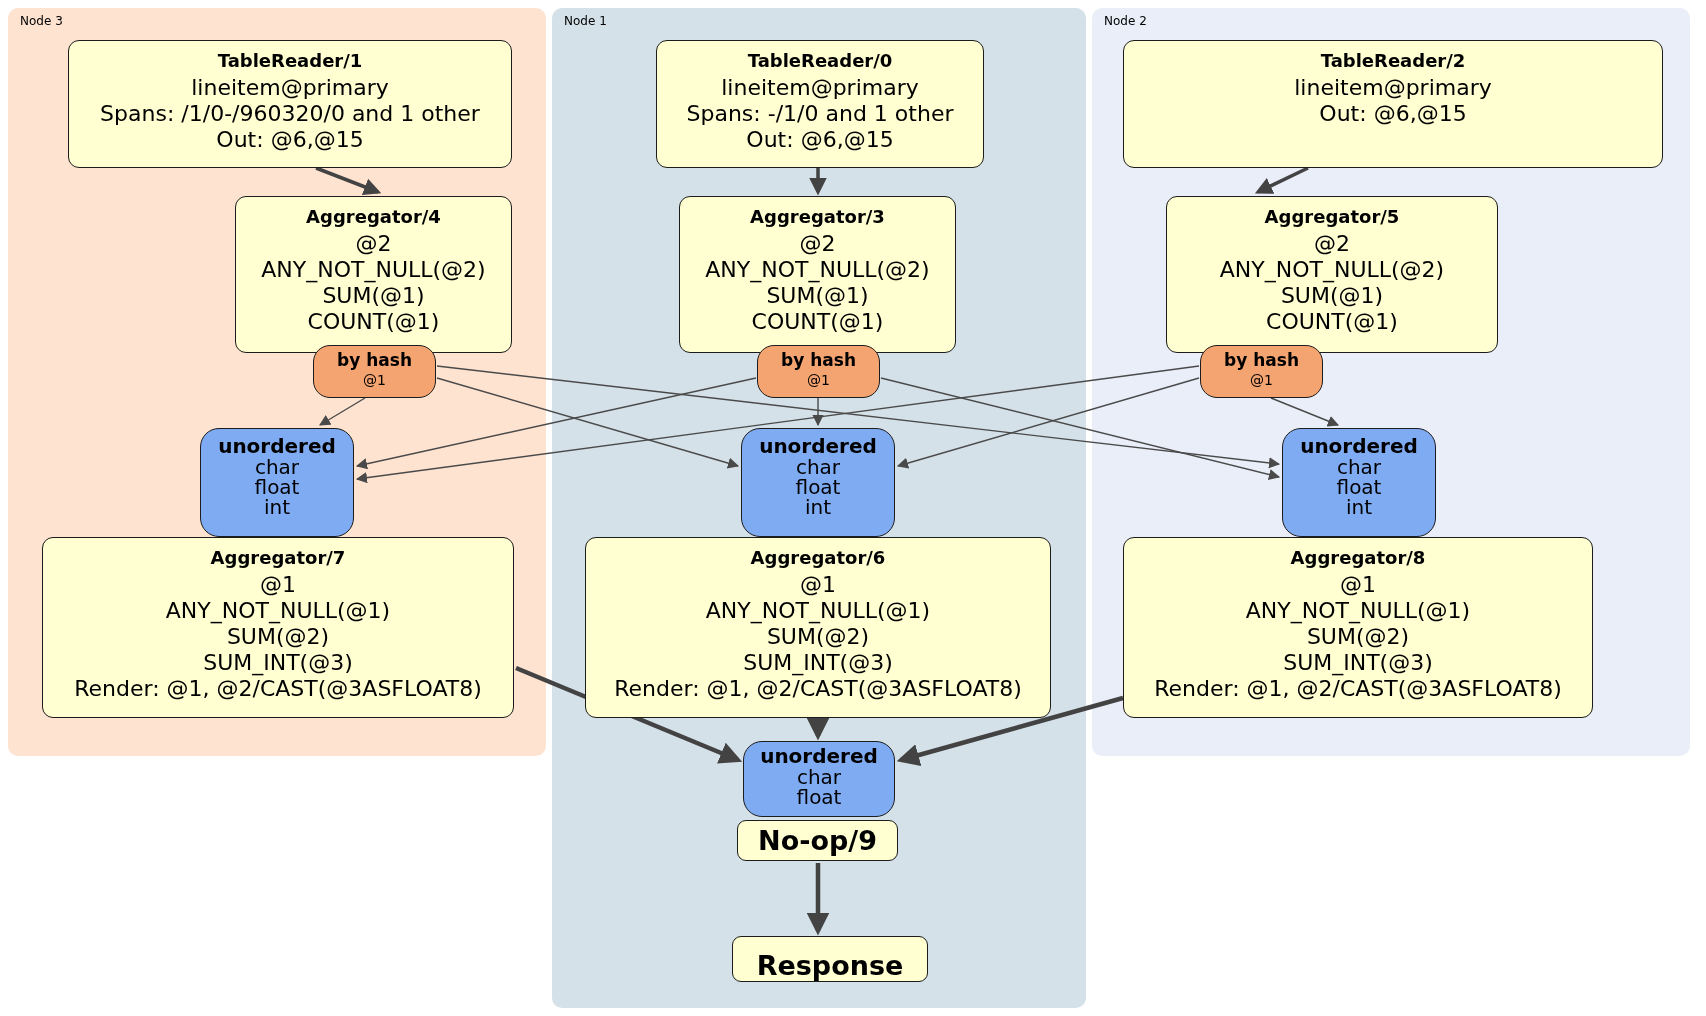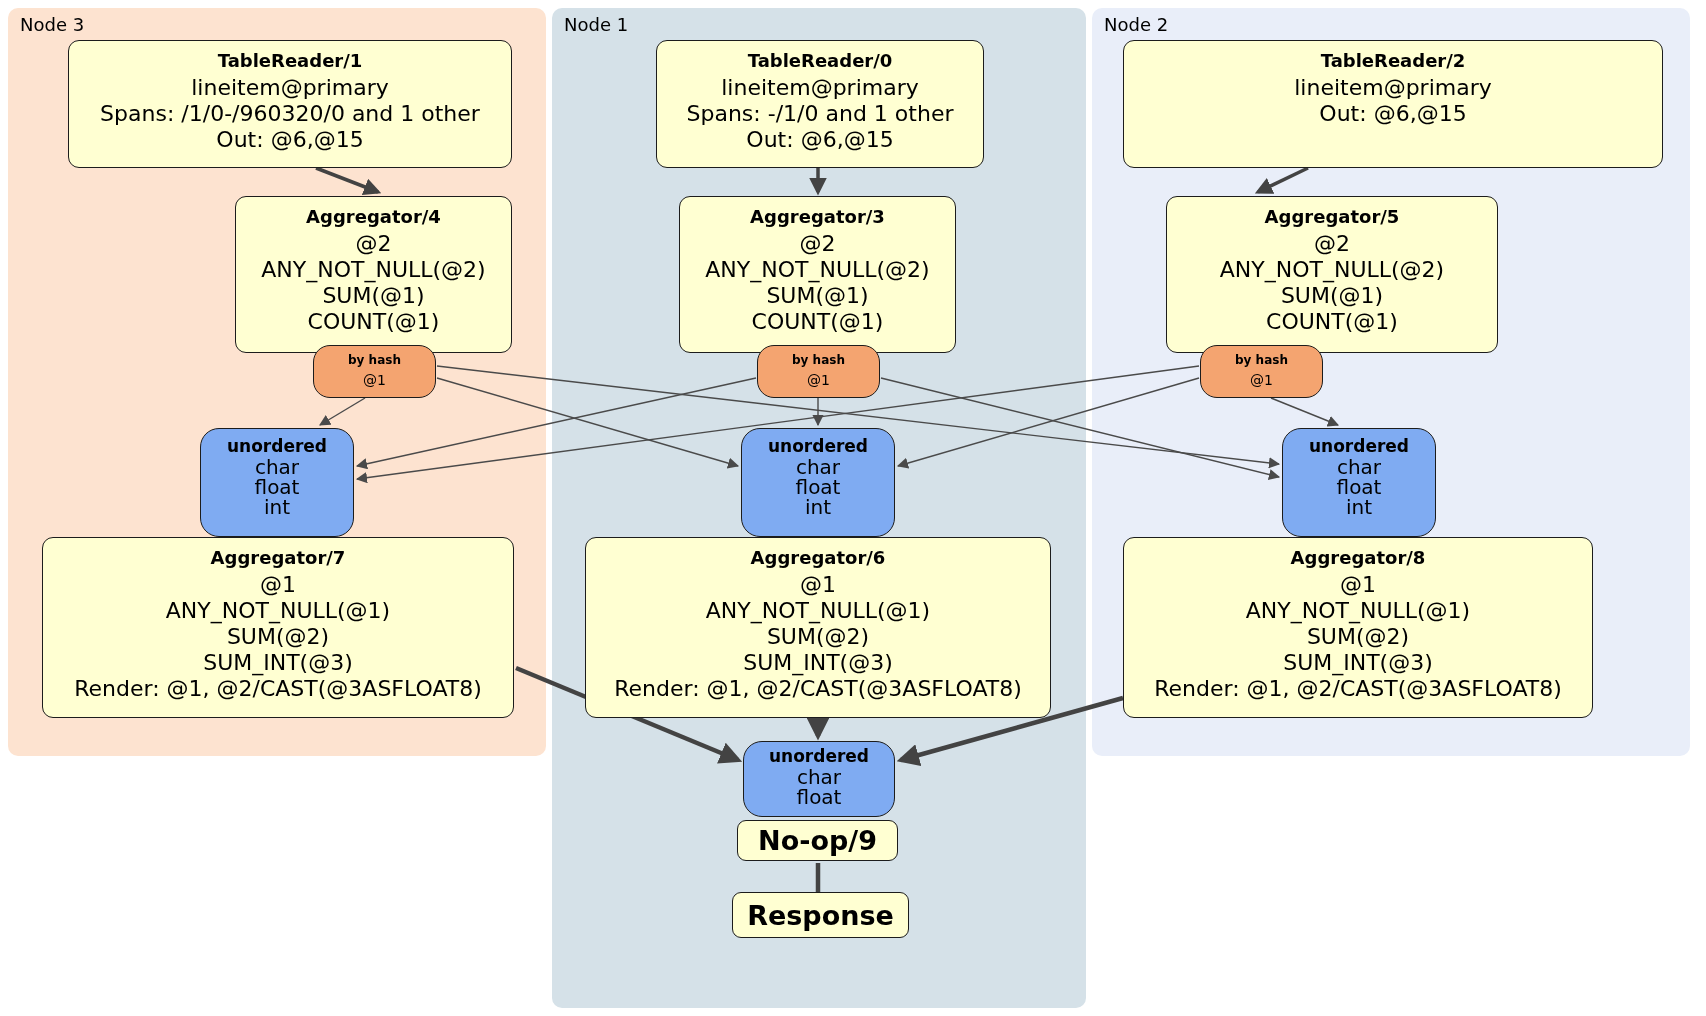--- a/index.html
+++ b/index.html
@@ -1,30 +1,30 @@
 <!DOCTYPE html>
 <html><head>
 <meta charset="utf-8">
 <style>
   html,body{margin:0;padding:0;background:#ffffff;}
   #canvas{
     position:relative;width:1706px;height:1016px;overflow:hidden;
     font-family:"DejaVu Sans","Liberation Sans",sans-serif;color:#000;
   }
   .panel{position:absolute;border-radius:10px;}
-  .panel-label{position:absolute;top:6px;left:12px;font-size:18px;color:#000;}
+  .panel-label{position:absolute;top:6px;left:12px;font-size:12px;color:#000;}
   .nbox{position:absolute;box-sizing:border-box;border:1.5px solid #1c1c1c;text-align:center;}
   .proc{background:#ffffd2;border-radius:11px;padding-top:6px;}
   .proc .title{font-weight:bold;font-size:18px;line-height:28px;}
   .proc .bline{font-size:22px;line-height:26px;white-space:nowrap;}
   .router{background:#f4a470;border-radius:17px;padding-top:3px;}
-  .router .title{font-weight:bold;font-size:12px;line-height:22px;}
+  .router .title{font-weight:bold;font-size:17px;line-height:22px;}
   .router .detail{font-size:14px;line-height:18px;}
   .sync{background:#7fabf2;border-radius:19px;padding-top:7px;}
-  .sync .title{font-weight:bold;font-size:17px;line-height:21px;}
+  .sync .title{font-weight:bold;font-size:20px;line-height:21px;}
   .sync .tline{font-size:20px;line-height:20px;}
   .smallproc{background:#ffffd2;border-radius:9px;display:flex;align-items:center;justify-content:center;}
   .smallproc .title{font-weight:bold;font-size:27px;}
   #edges{position:absolute;left:0;top:0;z-index:2;}
   .panel{z-index:1;}
   .nbox{z-index:3;}
   .edge-thin{stroke:#4a4a4a;stroke-width:1.4;}
   .edge-mid{stroke:#434343;stroke-width:3.5;}
   .edge-thick{stroke:#434343;stroke-width:4.5;}
 </style>
@@ -168,17 +168,17 @@
   </div>
 
   <div class="nbox sync" style="left:743px;top:741px;width:152px;height:76px;padding-top:4px;">
     <div class="title">unordered</div>
     <div class="tline">char</div>
     <div class="tline">float</div>
   </div>
   <div class="nbox smallproc" style="left:737px;top:820px;width:161px;height:41px;">
     <div class="title">No-op/9</div>
   </div>
-  <div class="nbox smallproc" style="left:732px;top:892px;width:177px;height:46px;">
+  <div class="nbox smallproc" style="left:732px;top:936px;width:196px;height:46px;align-items:flex-end;">
     <div class="title">Response</div>
   </div>
 
 </div>
 
 </body></html>

